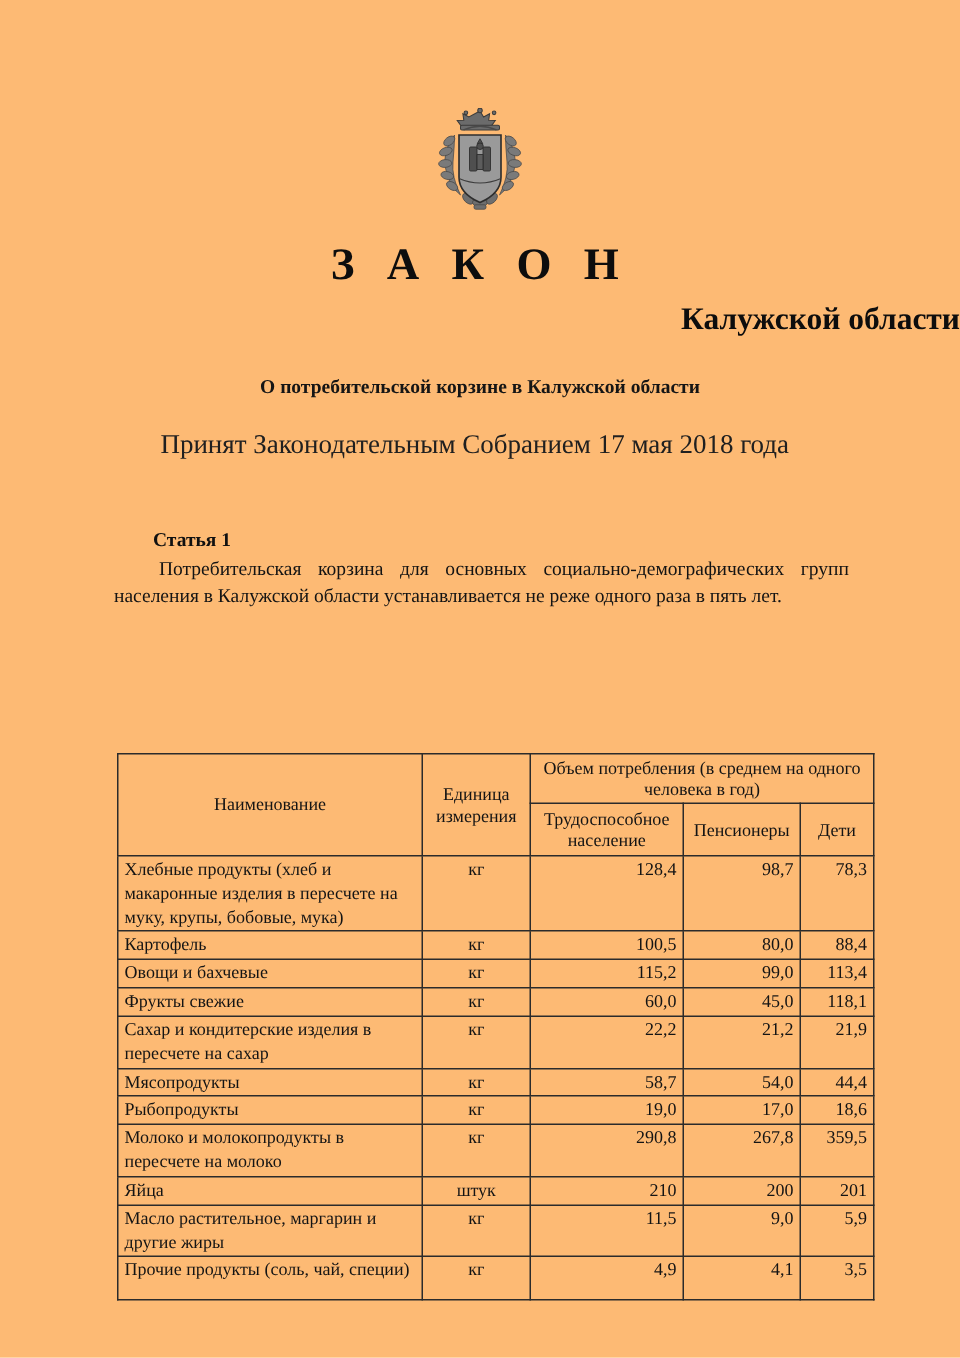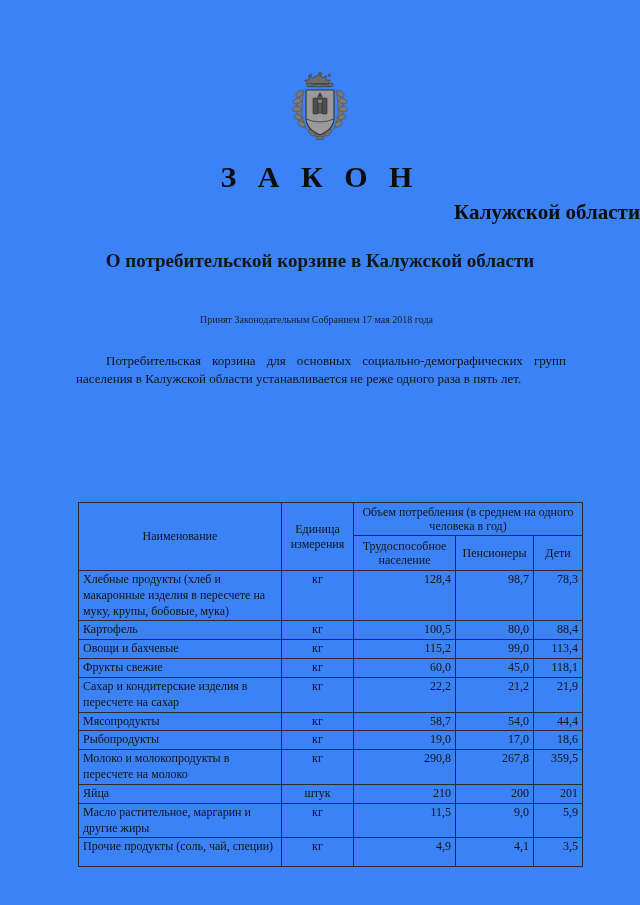--- a/index.html
+++ b/index.html
@@ -13,21 +13,21 @@
     font-family: "Liberation Serif", "DejaVu Serif", serif;
     color: #1a1a1a;
     overflow: hidden;
     position: relative;
   }
 
   .page {
     position: relative;
     width: 640px;
     height: 905px;
-    background: #3b82f6;
+    background: #fdba74;
   }
 
   
   .emblem-wrap {
     position: absolute;
     top: 72px;
     left: 0;
     width: 640px;
     text-align: center;
   }
@@ -58,31 +58,31 @@
     font-size: 21px;
     font-weight: bold;
     color: #0d0d0d;
   }
   .law-about {
     position: absolute;
     top: 250px;
     left: 0;
     width: 640px;
     text-align: center;
-    font-size: 19px;
+    font-size: 13px;
     font-weight: bold;
     color: #151515;
   }
   .law-adopted {
     position: absolute;
-    top: 314px;
+    top: 286px;
     left: 0;
     width: 633px;
     text-align: center;
-    font-size: 10px;
+    font-size: 18px;
     color: #202020;
   }
 
   
   .body-block {
     position: absolute;
     left: 76px;
     width: 490px;
   }
   .article-head {
@@ -208,20 +208,21 @@
       </svg>
     </span>
   </div>
 
   <div class="law-title">З А К О Н</div>
   <div class="law-subject">Калужской области</div>
   <div class="law-about">О потребительской корзине в Калужской области</div>
   <div class="law-adopted">Принят Законодательным Собранием 17 мая 2018 года</div>
 
   <div class="body-block" id="article1-block">
+    <div class="article-head">Статья 1</div>
     <p class="para">Потребительская корзина для основных социально-демографических групп населения в Калужской области устанавливается не реже одного раза в пять лет.</p>
   </div>
 
   <div class="body-block" id="article2-block">
   </div>
 
   <div class="tbl-wrap">
     <table class="basket">
       <colgroup>
         <col class="c-name">

